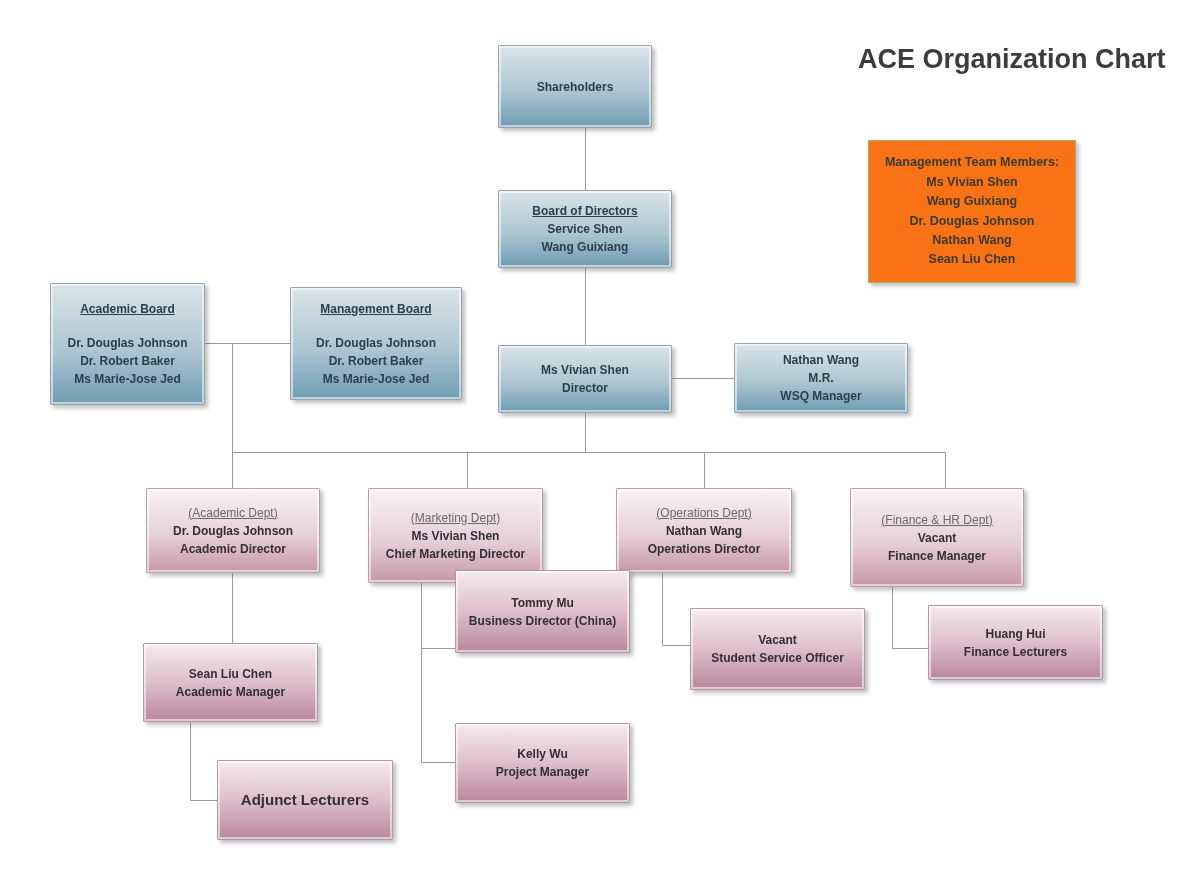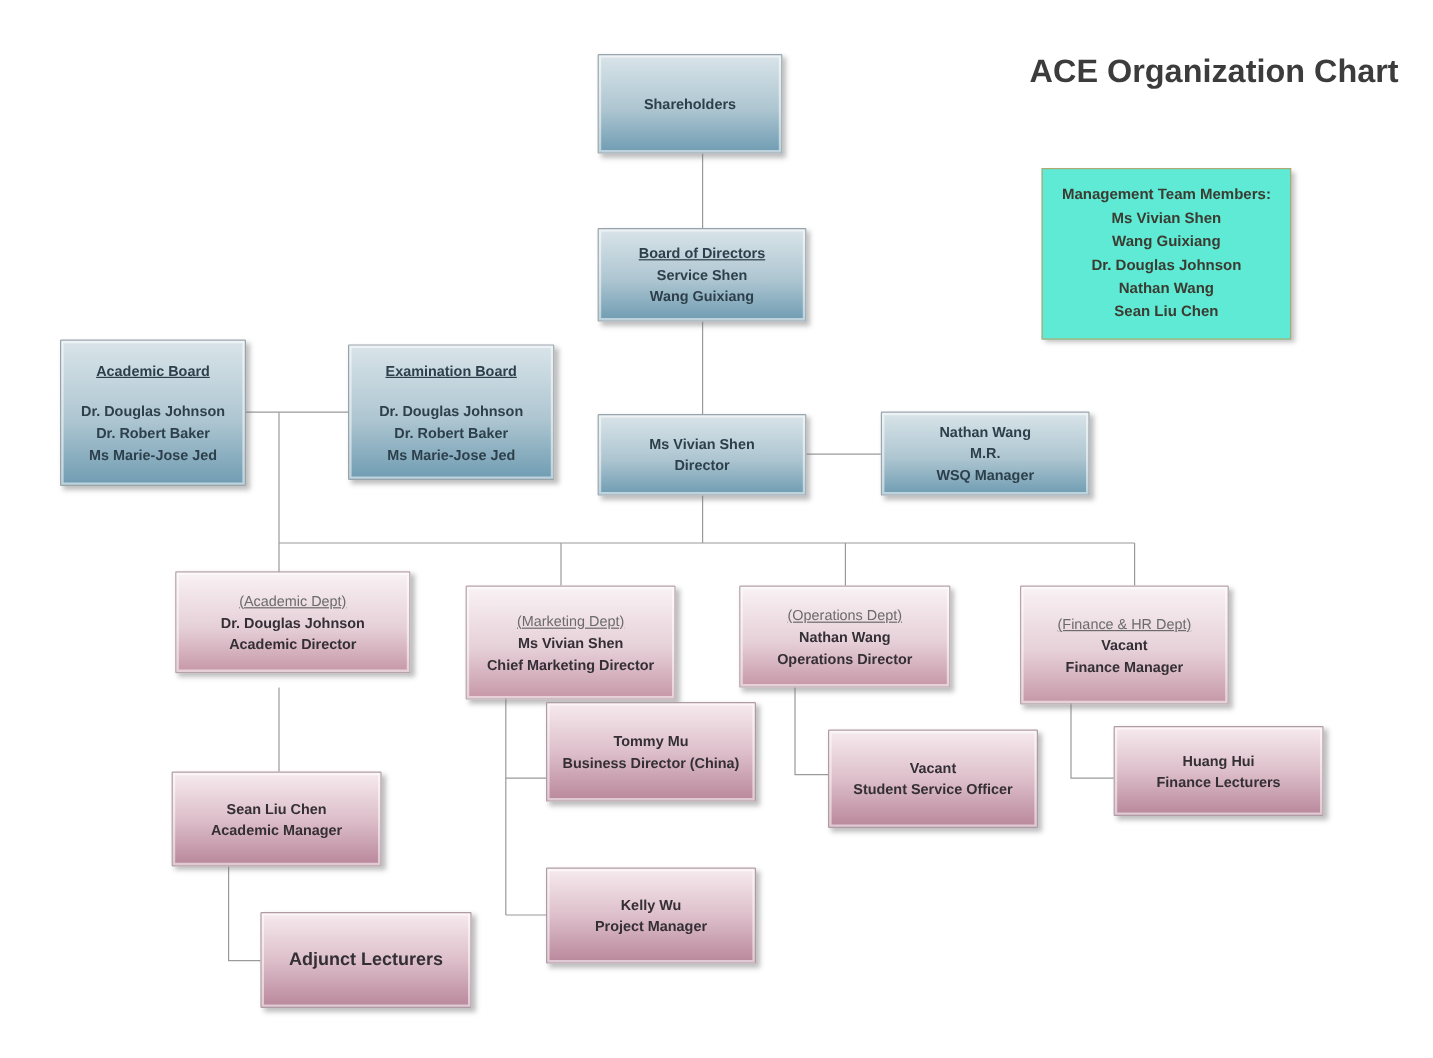--- a/index.html
+++ b/index.html
@@ -29,21 +29,21 @@
     color:#342f35; border-color:#b09aa3;
   }
   .ln { display:block; }
   .u  { text-decoration: underline; }
   .dept-h { font-weight:normal; color:#6b6b6b; text-decoration:underline; }
   .gap { height:16px; }
   .big { font-size:15px; }
 
   .note {
     position:absolute; left:868px; top:140px; width:208px; height:143px; box-sizing:border-box;
-    background:#5eead4; border:1px solid #aeaa72;
+    background:#f97316; border:1px solid #aeaa72;
     box-shadow: 3px 3px 4px rgba(120,120,120,.45);
     display:flex; flex-direction:column; justify-content:center; align-items:center;
     text-align:center; font-weight:bold; font-size:12.5px; line-height:1.55; color:#3b3b31;
   }
 
   .title {
     position:absolute; left:858px; top:44px; width:330px;
     font-size:27px; font-weight:bold; color:#3c3c3c;
   }
   .subtitle {
@@ -99,63 +99,63 @@
 
   <div class="node blue" style="left:50px;top:283px;width:155px;height:122px">
     <span class="ln u">Academic Board</span>
     <span class="gap"></span>
     <span class="ln">Dr. Douglas Johnson</span>
     <span class="ln">Dr. Robert Baker</span>
     <span class="ln">Ms Marie-Jose Jed</span>
   </div>
 
   <div class="node blue" style="left:290px;top:287px;width:172px;height:113px">
-    <span class="ln u">Examination Board</span>
+    <span class="ln u">Management Board</span>
     <span class="gap"></span>
     <span class="ln">Dr. Douglas Johnson</span>
     <span class="ln">Dr. Robert Baker</span>
     <span class="ln">Ms Marie-Jose Jed</span>
   </div>
 
   <div class="node blue" style="left:498px;top:345px;width:174px;height:68px">
     <span class="ln">Ms Vivian Shen</span>
     <span class="ln">Director</span>
   </div>
 
   <div class="node blue" style="left:734px;top:343px;width:174px;height:70px">
     <span class="ln">Nathan Wang</span>
     <span class="ln">M.R.</span>
     <span class="ln">WSQ Manager</span>
   </div>
 
-  <div class="node pink" style="left:146px;top:476px;width:196px;height:85px">
+  <div class="node pink" style="left:146px;top:488px;width:174px;height:85px">
     <span class="ln dept-h">(Academic Dept)</span>
     <span class="ln">Dr. Douglas Johnson</span>
     <span class="ln">Academic Director</span>
   </div>
 
-  <div class="node pink" style="left:388px;top:488px;width:175px;height:95px">
+  <div class="node pink" style="left:368px;top:488px;width:175px;height:95px">
     <span class="ln dept-h">(Marketing Dept)</span>
     <span class="ln">Ms Vivian Shen</span>
     <span class="ln">Chief Marketing Director</span>
   </div>
 
   <div class="node pink" style="left:616px;top:488px;width:176px;height:85px">
     <span class="ln dept-h">(Operations Dept)</span>
     <span class="ln">Nathan Wang</span>
     <span class="ln">Operations Director</span>
   </div>
 
   <div class="node pink" style="left:850px;top:488px;width:174px;height:99px">
     <span class="ln dept-h">(Finance &amp; HR Dept)</span>
     <span class="ln">Vacant</span>
     <span class="ln">Finance Manager</span>
   </div>
 
-  <div class="node pink2" style="left:455px;top:585px;width:175px;height:83px">
+  <div class="node pink2" style="left:455px;top:570px;width:175px;height:83px">
     <span class="ln">Tommy Mu</span>
     <span class="ln">Business Director (China)</span>
   </div>
 
   <div class="node pink2" style="left:690px;top:608px;width:175px;height:82px">
     <span class="ln">Vacant</span>
     <span class="ln">Student Service Officer</span>
   </div>
 
   <div class="node pink2" style="left:928px;top:605px;width:175px;height:75px">

